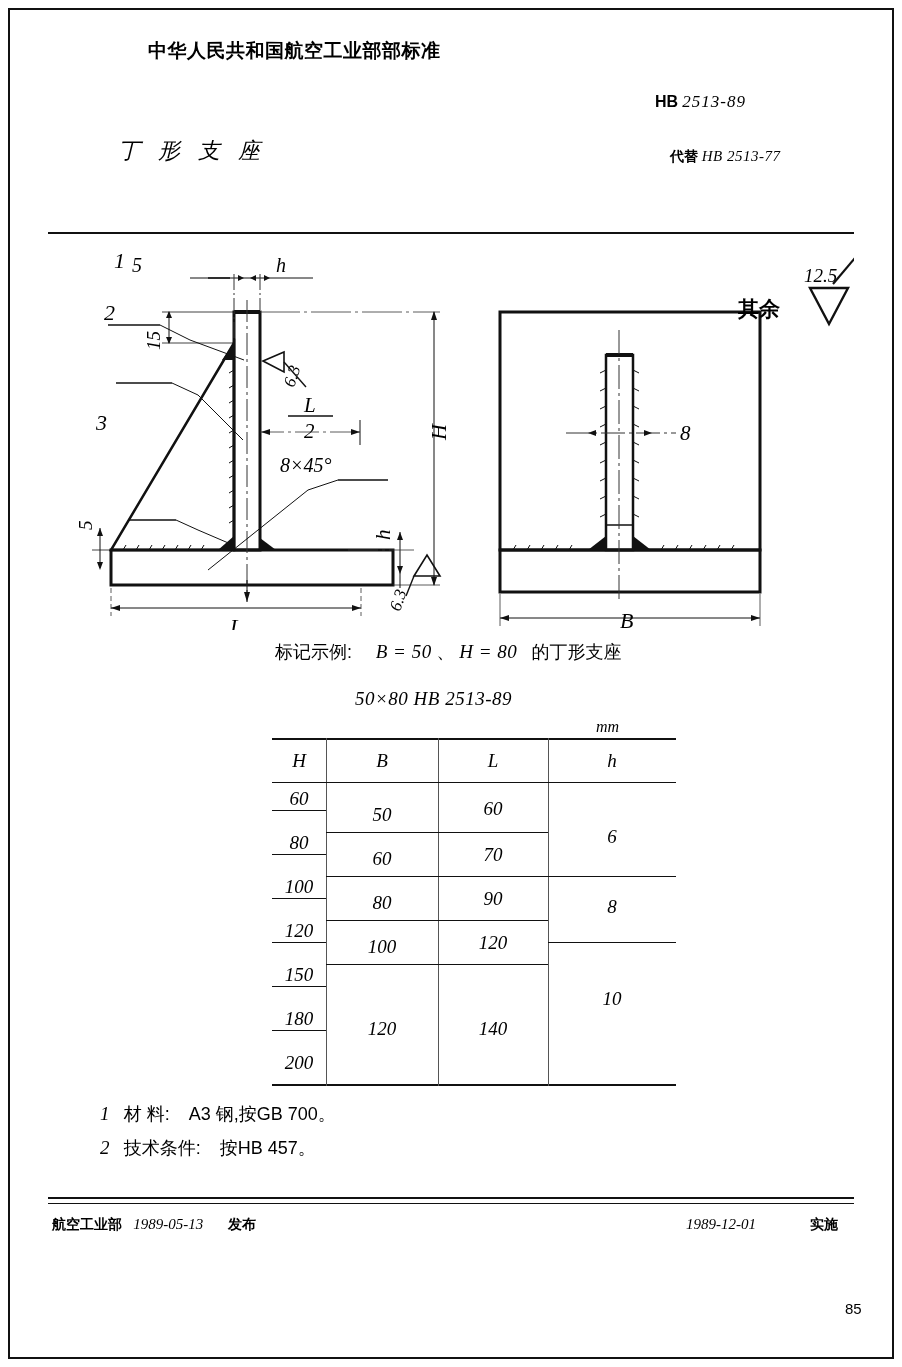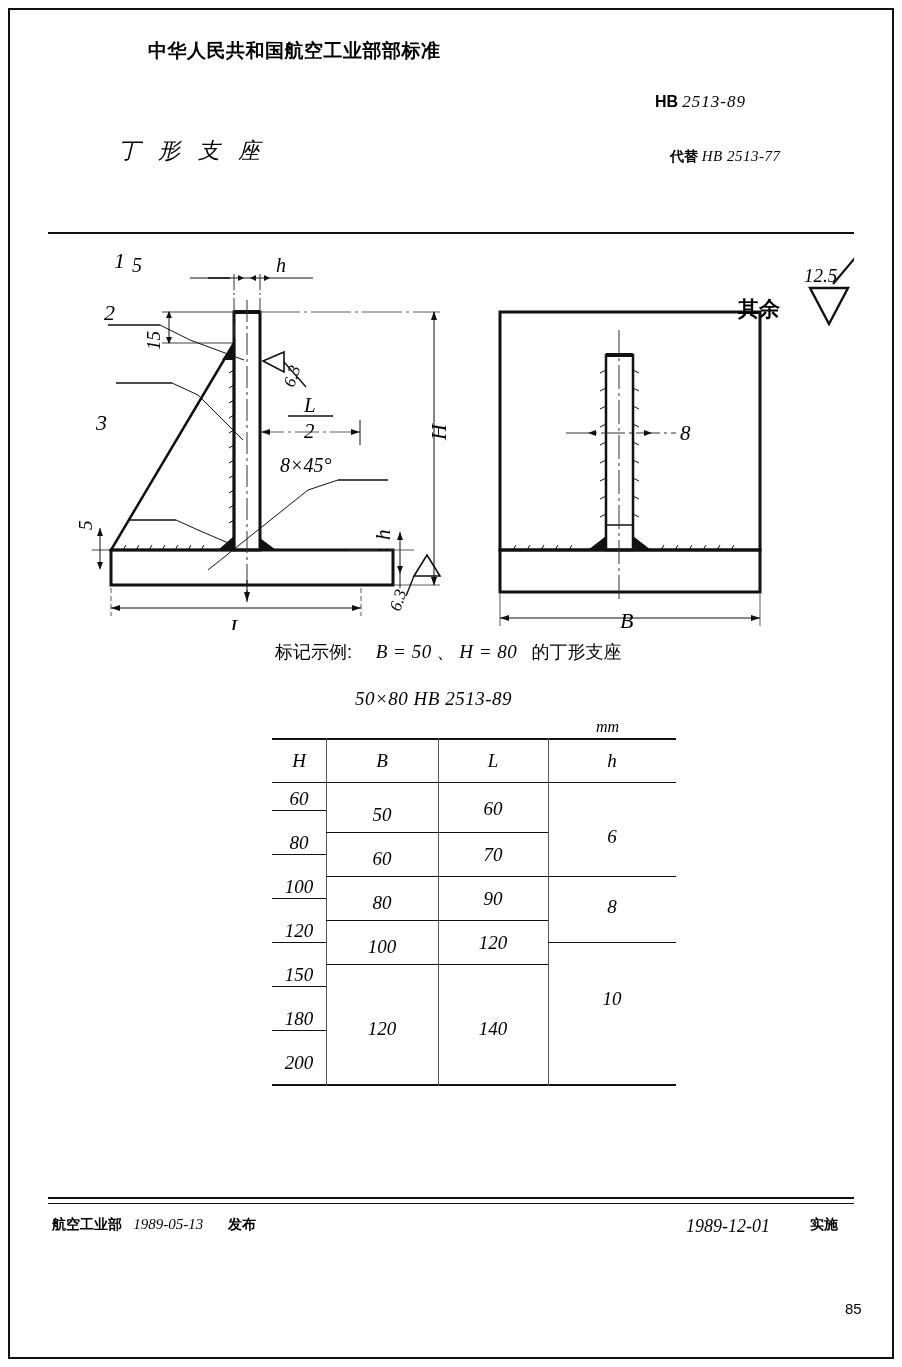--- a/index.html
+++ b/index.html
@@ -71,21 +71,21 @@
   .notes{position:absolute;left:100px;top:1102px;font-size:19px;}
   .notes .row{margin-bottom:10px;white-space:nowrap;}
   .notes .cn{font-family:"Liberation Sans",sans-serif;font-size:18px;}
   .notes i{font-style:italic;}
 
   
   .ft-left{position:absolute;left:52px;top:1216px;font-size:15px;white-space:nowrap;}
   .ft-left .cn{font-family:"Liberation Sans",sans-serif;font-weight:bold;font-size:14px;}
   .ft-left i{font-style:italic;}
   .ft-pub{position:absolute;left:228px;top:1216px;font-family:"Liberation Sans",sans-serif;font-weight:bold;font-size:14px;}
-  .ft-date2{position:absolute;left:686px;top:1216px;font-size:18px;font-style:italic;white-space:nowrap;}
+  .ft-date2{position:absolute;left:686px;top:1216px;font-size:15px;font-style:italic;white-space:nowrap;}
   .ft-impl{position:absolute;left:810px;top:1216px;font-family:"Liberation Sans",sans-serif;font-weight:bold;font-size:14px;}
   .pageno{position:absolute;left:845px;top:1300px;font-size:15px;font-family:"Liberation Sans",sans-serif;}
 </style>
 </head>
 <body>
 
 <div class="page">
   <div class="border"></div>
 
   <div class="hdr-title">中华人民共和国航空工业部部标准</div>
@@ -360,20 +360,36 @@
     <div class="cell" style="left:166px;top:106px;width:110px;">70</div>
     <div class="cell" style="left:166px;top:150px;width:110px;">90</div>
     <div class="cell" style="left:166px;top:194px;width:110px;">120</div>
     <div class="cell" style="left:166px;top:280px;width:110px;">140</div>
 
     <div class="cell" style="left:276px;top:88px;width:128px;">6</div>
     <div class="cell" style="left:276px;top:158px;width:128px;">8</div>
     <div class="cell" style="left:276px;top:250px;width:128px;">10</div>
   </div>
 
+  <div class="notes">
+    <div class="row">
+      <i>1</i>
+      &nbsp;
+      <span class="cn">材    料:</span>
+      &nbsp;&nbsp;
+      <span class="cn">A3 钢,按GB 700。</span>
+    </div>
+    <div class="row">
+      <i>2</i>
+      &nbsp;
+      <span class="cn">技术条件:</span>
+      &nbsp;&nbsp;
+      <span class="cn">按HB 457。</span>
+    </div>
+  </div>
 
   <div class="foot-rule-a"></div>
   <div class="foot-rule-b"></div>
 
   <div class="ft-left">
     <span class="cn">航空工业部</span>
     &nbsp;
     <i>1989-05-13</i>
   </div>
   <div class="ft-pub">发布</div>

